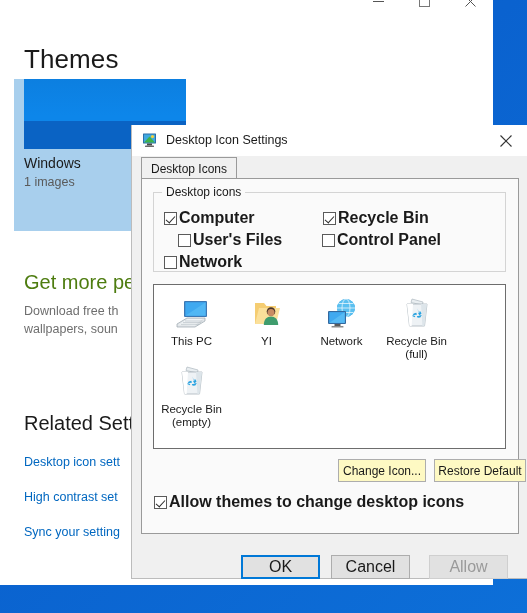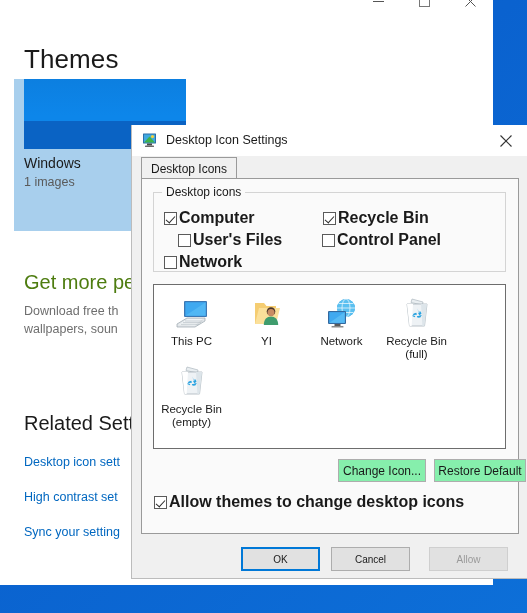--- a/index.html
+++ b/index.html
@@ -172,38 +172,38 @@
   }
   .icon-art{width:34px;height:34px;display:block;}
   .icon-label{
     margin-top:4px;font-size:11.5px;color:#1a1a1a;text-align:center;
     line-height:13px;white-space:pre-line;
   }
 
   
   .btn{
     position:absolute;height:23px;
-    background:#86efac;border:1px solid #adadad;box-sizing:border-box;
+    background:#fef9c3;border:1px solid #adadad;box-sizing:border-box;
     display:flex;align-items:center;justify-content:center;
     font-size:12px;color:#1a1a1a;
   }
   #btn-change-icon{left:196px;top:280px;width:88px;}
   #btn-restore-default{left:292px;top:280px;width:92px;}
 
   #cb-allow-themes{
     position:absolute;left:12px;top:314px;
   }
 
   
   #dlg-footer{position:absolute;left:0;right:0;bottom:0;height:44px;}
   .fbtn{
-    position:absolute;top:13px;height:24px;width:79px;
+    position:absolute;top:21px;height:24px;width:79px;
     background:#e1e1e1;border:1px solid #adadad;box-sizing:border-box;
     display:flex;align-items:center;justify-content:center;
-    font-size:10px;color:#1a1a1a;
+    font-size:16px;color:#1a1a1a;
   }
   #btn-ok{right:208px;border:2px solid #0078d7;background:#e1e1e1;}
   #btn-cancel{right:118px;}
   #btn-apply{right:20px;color:#9a9a9a;border-color:#cfcfcf;background:#e1e1e1;}
 </style>
 </head>
 <body>
 
 <div id="desktop"></div>
 

